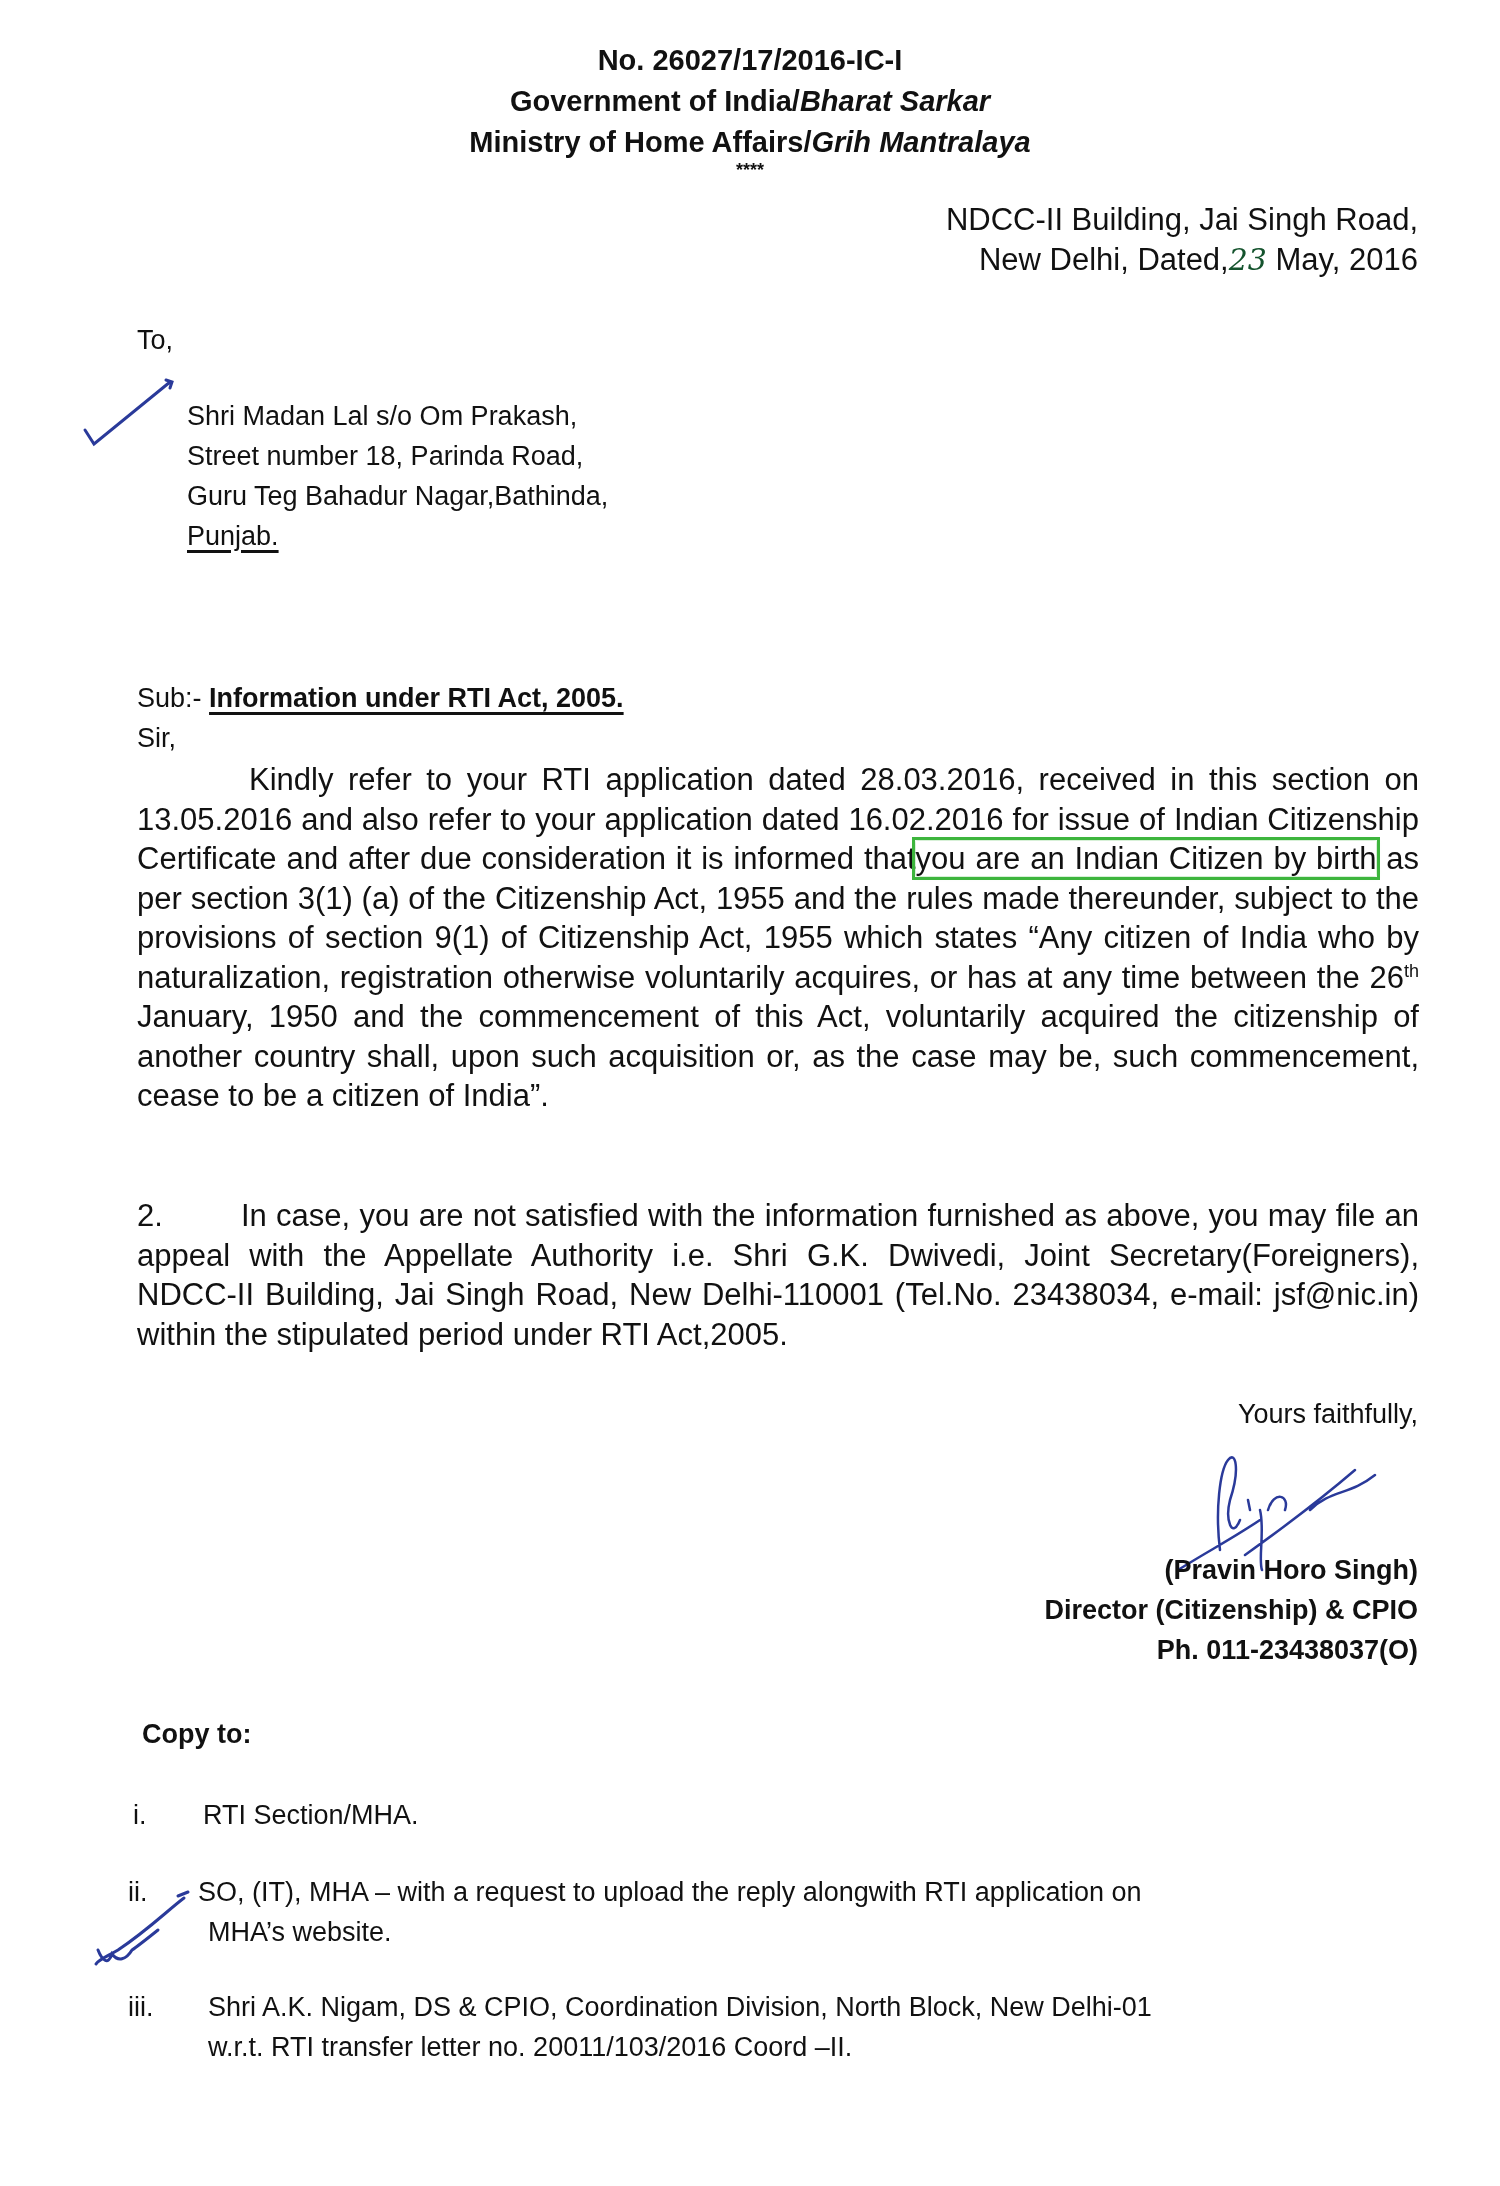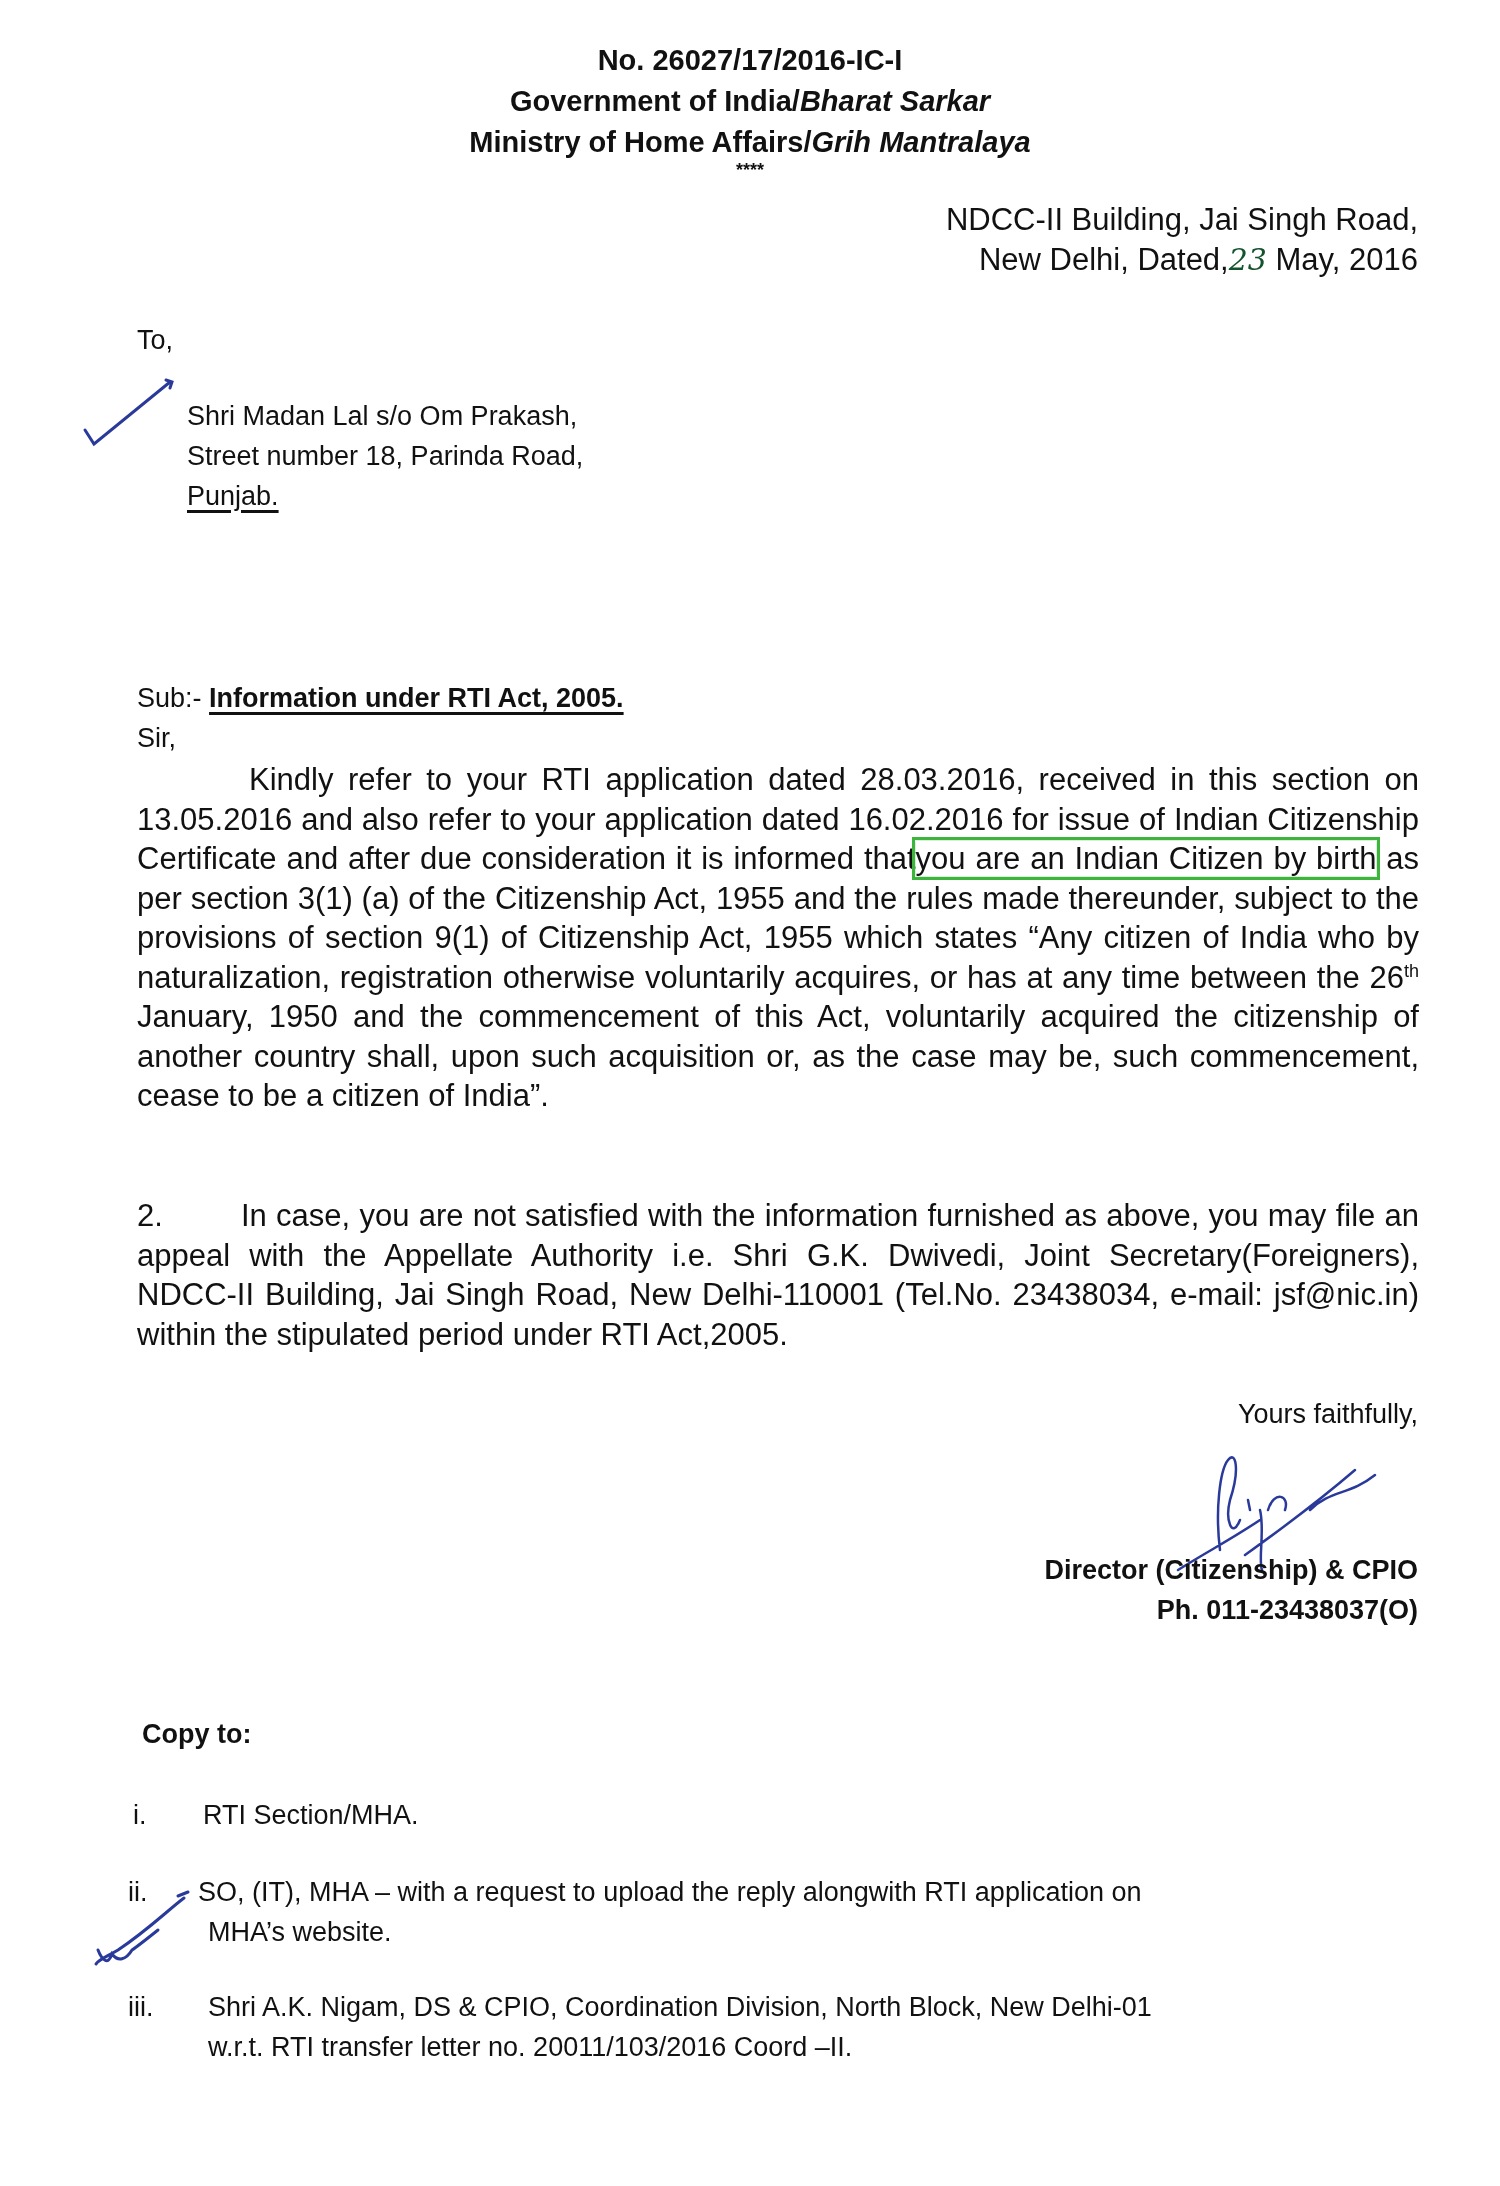--- a/index.html
+++ b/index.html
@@ -35,36 +35,38 @@
   <div><span>New Delhi, Dated,</span><span class="date-hw">23</span><span> May, 2016</span></div>
 </div>
 
 <div class="abs txt" style="left:137px; top:320px;">To,</div>
 <svg class="mark" style="left:82px; top:378px;" width="100" height="70">
   <path d="M3 52 L12 66 L88 4 M84 2 L90 4 L88 10" fill="none" stroke="#2a3a9a" stroke-width="3" stroke-linecap="round"></path>
 </svg>
 <div class="abs txt" style="left:187px; top:396px;">
   <div>Shri Madan Lal s/o Om Prakash,</div>
   <div>Street number 18, Parinda Road,</div>
+  <div>Guru Teg Bahadur Nagar,Bathinda,</div>
   <div class="u">Punjab.</div>
 </div>
 
 <div class="abs txt" style="left:137px; top:638px;margin-top:40px;"><span>Sub:- </span><span class="bold u">Information under RTI Act, 2005.</span></div>
 
 <div class="abs txt" style="left:137px; top:718px;">Sir,</div>
 
 <div class="abs para" style="top:760px;"><span class="indent"></span><span>Kindly refer to your RTI application dated 28.03.2016, received in this section on 13.05.2016 and also refer to your application dated 16.02.2016 for issue of Indian Citizenship Certificate and after due consideration it is informed that</span><span class="hl">you are an Indian Citizen by birth</span><span> as per section 3(1) (a) of the Citizenship Act, 1955 and the rules made thereunder, subject to the provisions of section 9(1) of Citizenship Act, 1955 which states “Any citizen of India who by naturalization, registration otherwise voluntarily acquires, or has at any time between the 26</span><sup>th</sup><span> January, 1950 and the commencement of this Act, voluntarily acquired the citizenship of another country shall, upon such acquisition or, as the case may be, such commencement, cease to be a citizen of India”.</span></div>
 
 <div class="abs para" style="top:1196px;"><span style="display:inline-block; width:104px;">2.</span><span>In case, you are not satisfied with the information furnished as above, you may file an appeal with the Appellate Authority i.e. Shri G.K. Dwivedi, Joint Secretary(Foreigners), NDCC-II Building, Jai Singh Road, New Delhi-110001 (Tel.No. 23438034, e-mail: jsf@nic.in) within the stipulated period under RTI Act,2005.</span></div>
 
 <div class="abs txt" style="right:82px; top:1394px; text-align:right;">Yours faithfully,</div>
 <svg class="mark" style="left:1170px; top:1450px;" width="220" height="130">
   <path d="M8 120 C40 100 60 90 90 70 M50 100 C45 60 50 20 58 10 C66 0 70 20 60 50 C55 70 62 90 70 70 M78 50 L80 60 M90 60 C95 80 88 110 92 120 M98 60 C104 40 120 45 115 60 M75 105 C110 80 150 50 185 20 M140 60 C160 40 180 45 205 25" fill="none" stroke="#2a3a9a" stroke-width="2.5" stroke-linecap="round"></path>
 </svg>
 <div class="abs bold txt" style="right:82px; top:1550px; text-align:right;">
+  <div>(Pravin Horo Singh)</div>
   <div>Director (Citizenship) &amp; CPIO</div>
   <div>Ph. 011-23438037(O)</div>
 </div>
 
 <div class="abs bold txt" style="left:142px; top:1714px;">Copy to:</div>
 
 <div class="abs txt" style="left:133px; top:1795px;">
   <span class="copy-num">i.</span><span>RTI Section/MHA.</span>
 </div>
 

